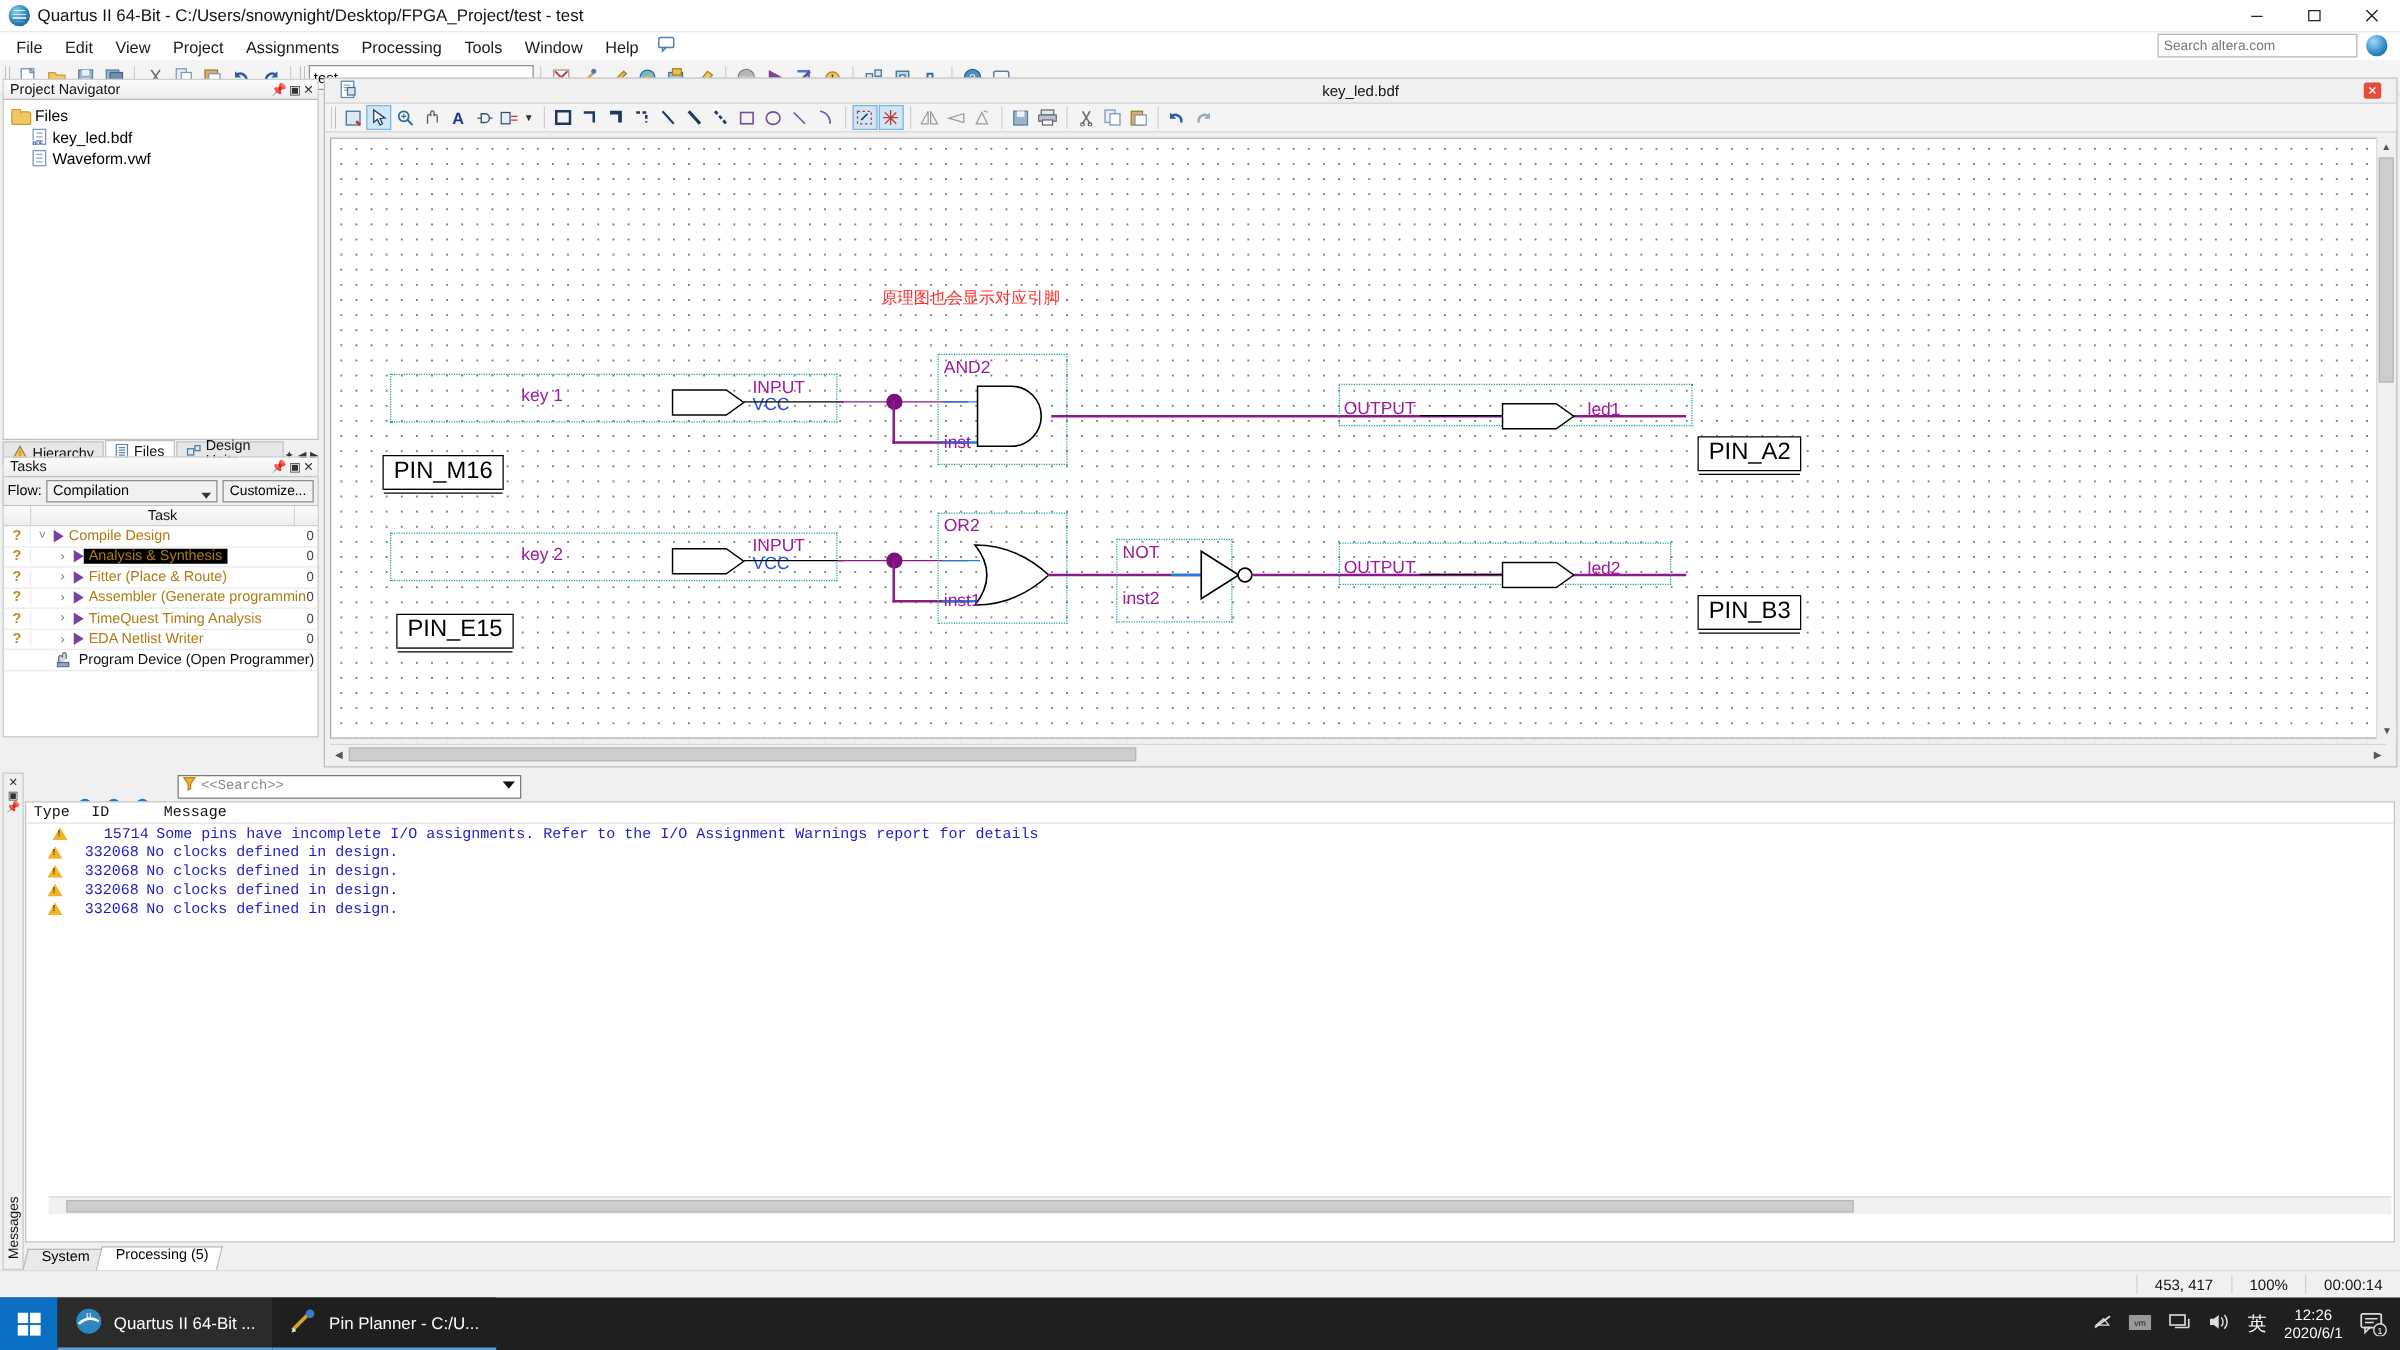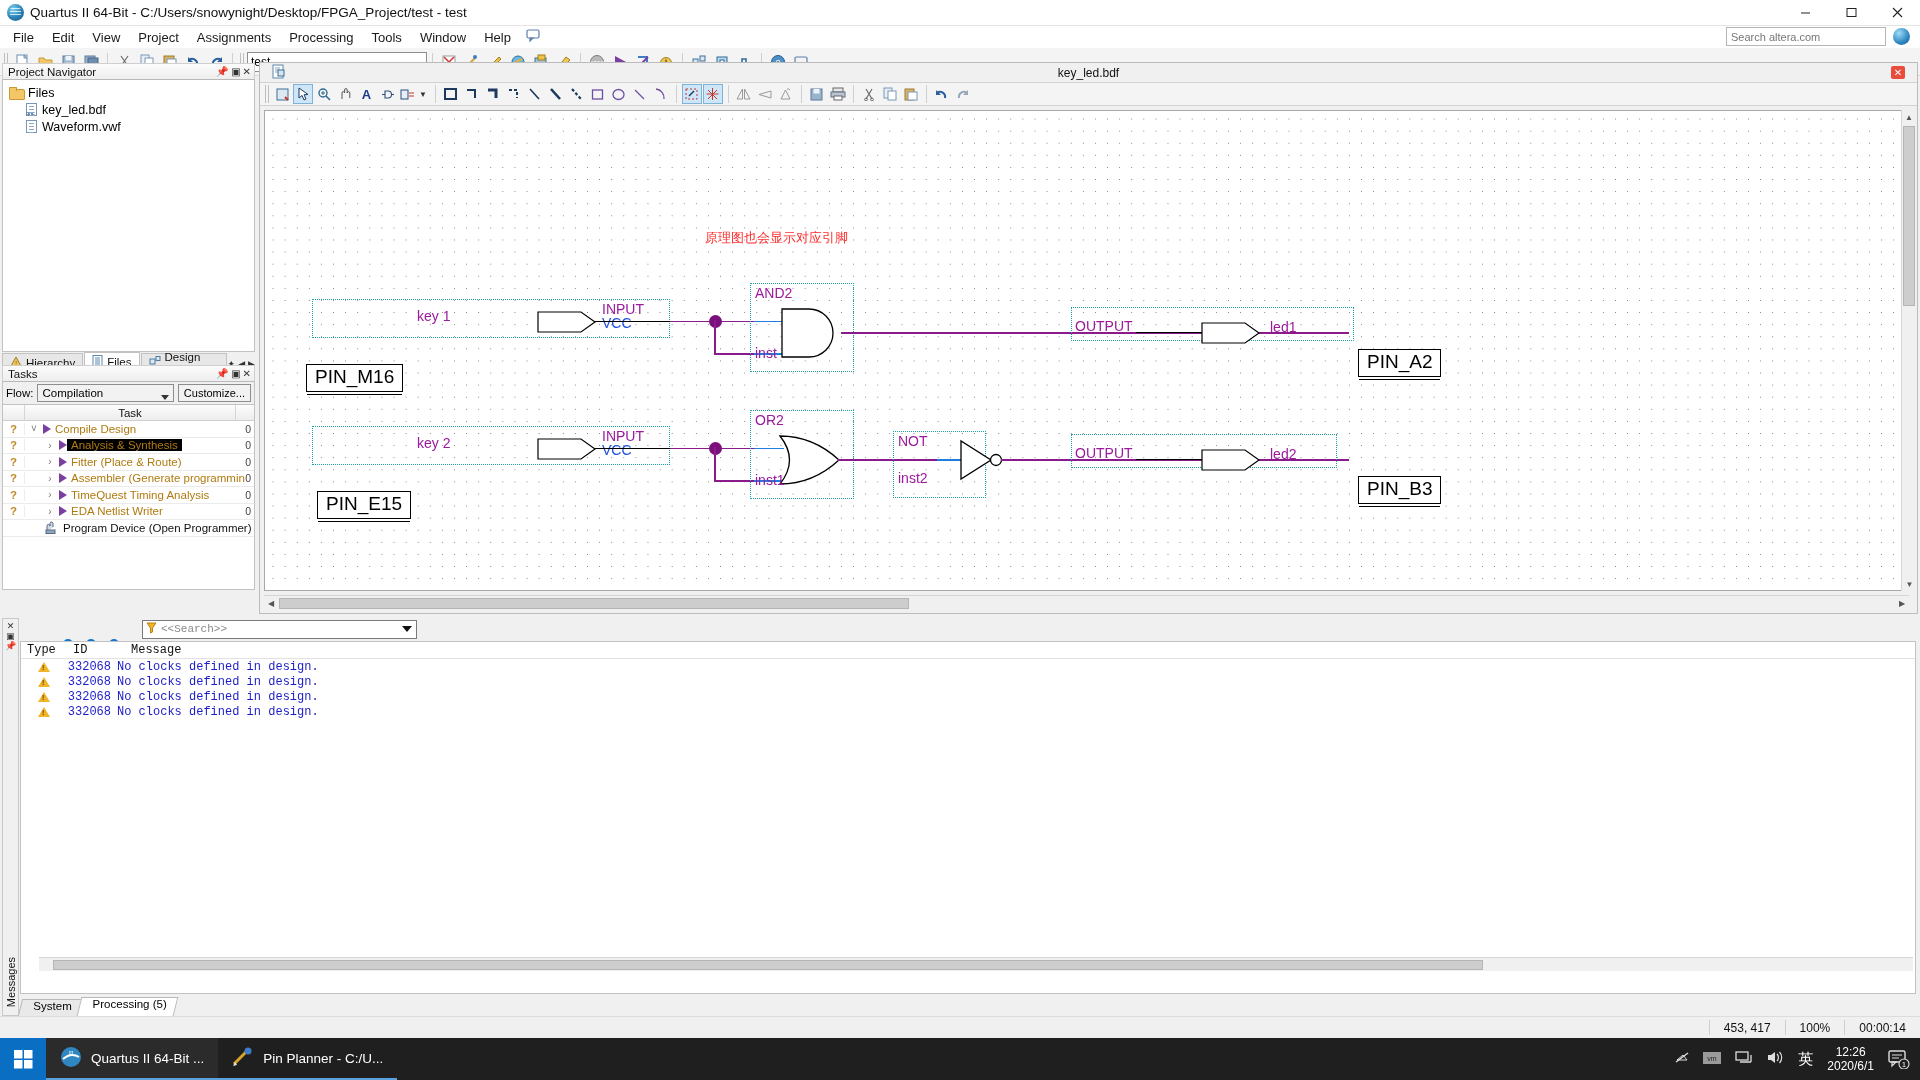--- a/index.html
+++ b/index.html
@@ -948,20 +948,27 @@
     </div>
 
     <div class="msg-list">
       <div class="msg-hdr">
         <span style="width:52px;padding-left:6px;">Type</span>
         <span style="width:58px;">ID</span>
         <span>Message</span>
       </div>
 
       <div class="msg-row" style="padding-left:8px;">
+        <span style="width:38px;display:flex;justify-content:center;">
+            <span class="warn-tri"></span>
+          </span>
+        <span style="width:58px;text-align:right;padding-right:6px;">15714</span>
+        <span>Some pins have incomplete I/O assignments. Refer to the I/O Assignment Warnings report for details</span>
+      </div>
+      <div class="msg-row" style="padding-left:8px;">
         <span style="width:30px;display:flex;justify-content:center;">
             <span class="warn-tri"></span>
           </span>
         <span style="width:58px;text-align:right;padding-right:6px;">332068</span>
         <span>No clocks defined in design.</span>
       </div>
       <div class="msg-row" style="padding-left:8px;">
         <span style="width:30px;display:flex;justify-content:center;">
             <span class="warn-tri"></span>
           </span>

